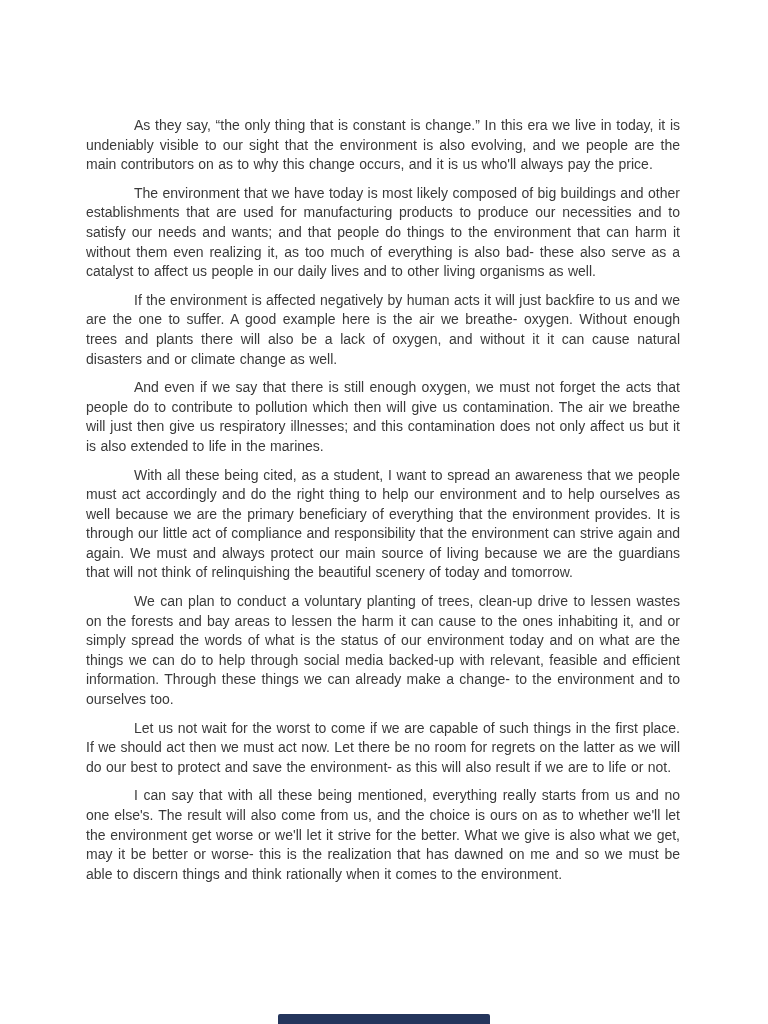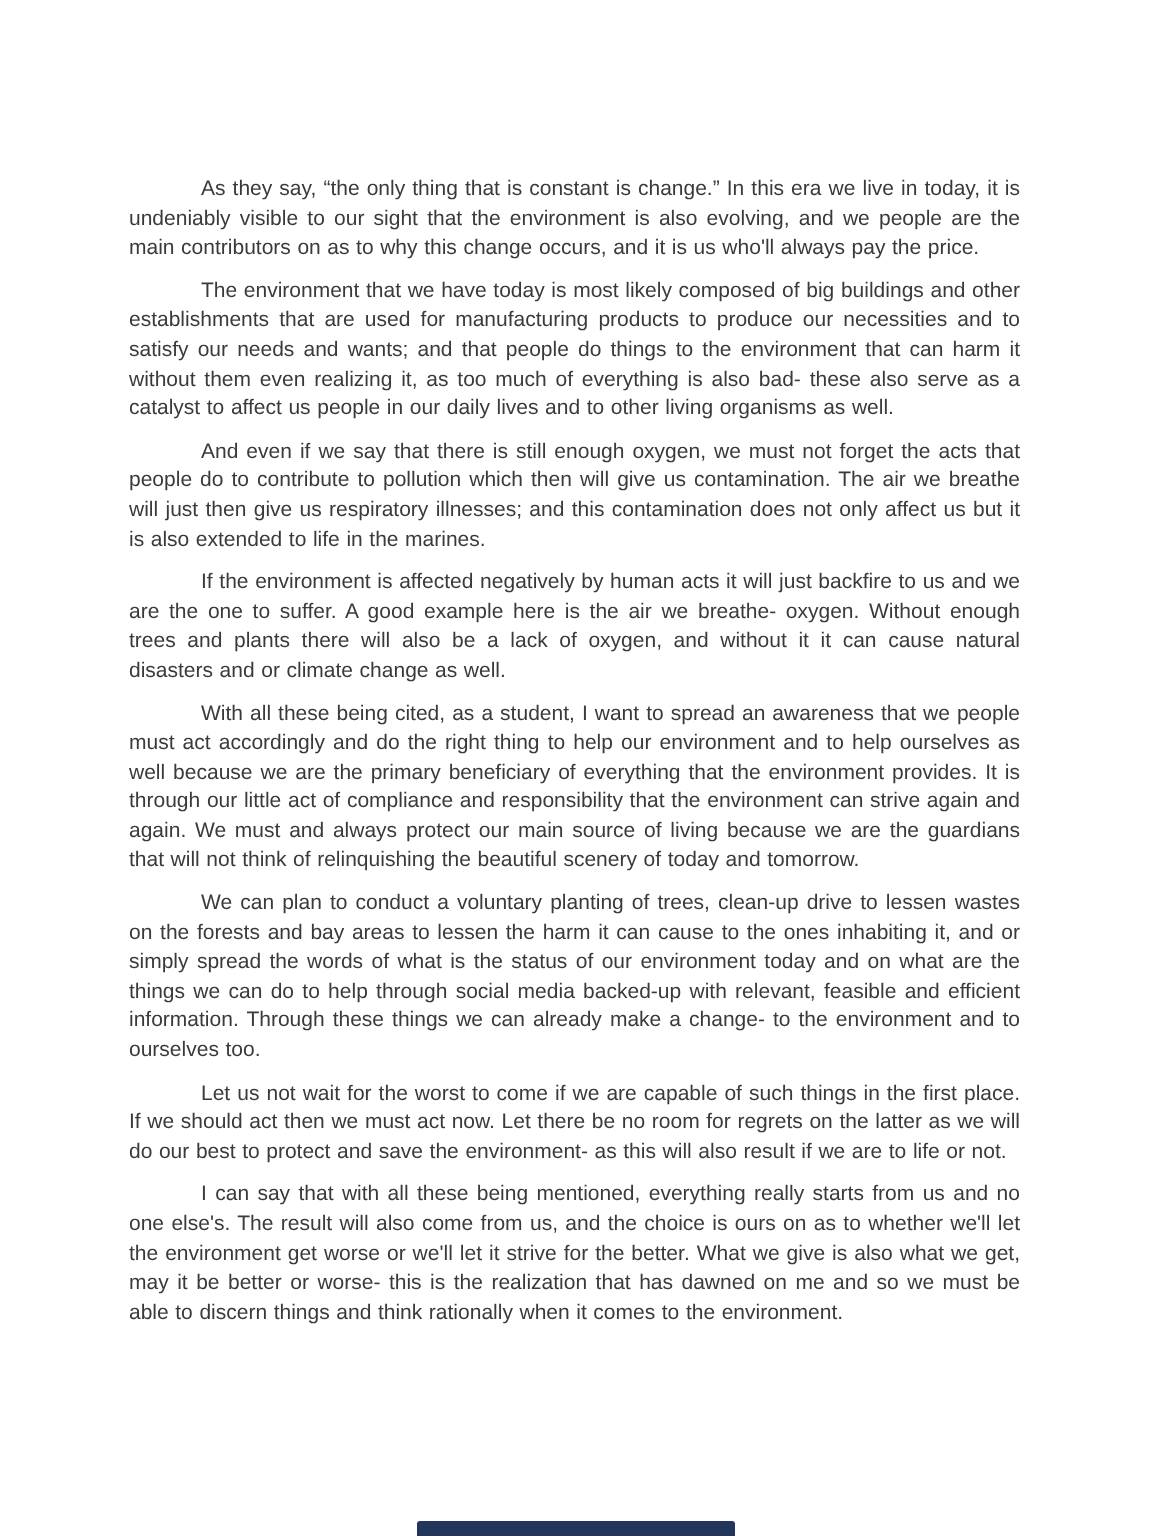--- a/index.html
+++ b/index.html
@@ -49,21 +49,21 @@
     background: var(--color-footer-bar);
     border-radius: 2px 2px 0 0;
   }
 </style>
 </head>
 <body>
 
 <div class="document-page">
   <p class="essay-paragraph">As they say, “the only thing that is constant is change.” In this era we live in today, it is undeniably visible to our sight that the environment is also evolving, and we people are the main contributors on as to why this change occurs, and it is us who'll always pay the price.</p>
   <p class="essay-paragraph">The environment that we have today is most likely composed of big buildings and other establishments that are used for manufacturing products to produce our necessities and to satisfy our needs and wants; and that people do things to the environment that can harm it without them even realizing it, as too much of everything is also bad- these also serve as a catalyst to affect us people in our daily lives and to other living organisms as well.</p>
+  <p class="essay-paragraph">If the environment is affected negatively by human acts it will just backfire to us and we are the one to suffer. A good example here is the air we breathe- oxygen. Without enough trees and plants there will also be a lack of oxygen, and without it it can cause natural disasters and or climate change as well.</p>
   <p class="essay-paragraph">And even if we say that there is still enough oxygen, we must not forget the acts that people do to contribute to pollution which then will give us contamination. The air we breathe will just then give us respiratory illnesses; and this contamination does not only affect us but it is also extended to life in the marines.</p>
-  <p class="essay-paragraph">If the environment is affected negatively by human acts it will just backfire to us and we are the one to suffer. A good example here is the air we breathe- oxygen. Without enough trees and plants there will also be a lack of oxygen, and without it it can cause natural disasters and or climate change as well.</p>
   <p class="essay-paragraph">With all these being cited, as a student, I want to spread an awareness that we people must act accordingly and do the right thing to help our environment and to help ourselves as well because we are the primary beneficiary of everything that the environment provides. It is through our little act of compliance and responsibility that the environment can strive again and again. We must and always protect our main source of living because we are the guardians that will not think of relinquishing the beautiful scenery of today and tomorrow.</p>
   <p class="essay-paragraph">We can plan to conduct a voluntary planting of trees, clean-up drive to lessen wastes on the forests and bay areas to lessen the harm it can cause to the ones inhabiting it, and or simply spread the words of what is the status of our environment today and on what are the things we can do to help through social media backed-up with relevant, feasible and efficient information. Through these things we can already make a change- to the environment and to ourselves too.</p>
   <p class="essay-paragraph">Let us not wait for the worst to come if we are capable of such things in the first place. If we should act then we must act now. Let there be no room for regrets on the latter as we will do our best to protect and save the environment- as this will also result if we are to life or not.</p>
   <p class="essay-paragraph">I can say that with all these being mentioned, everything really starts from us and no one else's. The result will also come from us, and the choice is ours on as to whether we'll let the environment get worse or we'll let it strive for the better. What we give is also what we get, may it be better or worse- this is the realization that has dawned on me and so we must be able to discern things and think rationally when it comes to the environment.</p>
 </div>
 
 <div class="footer-bar"></div>
 
 </body></html>

